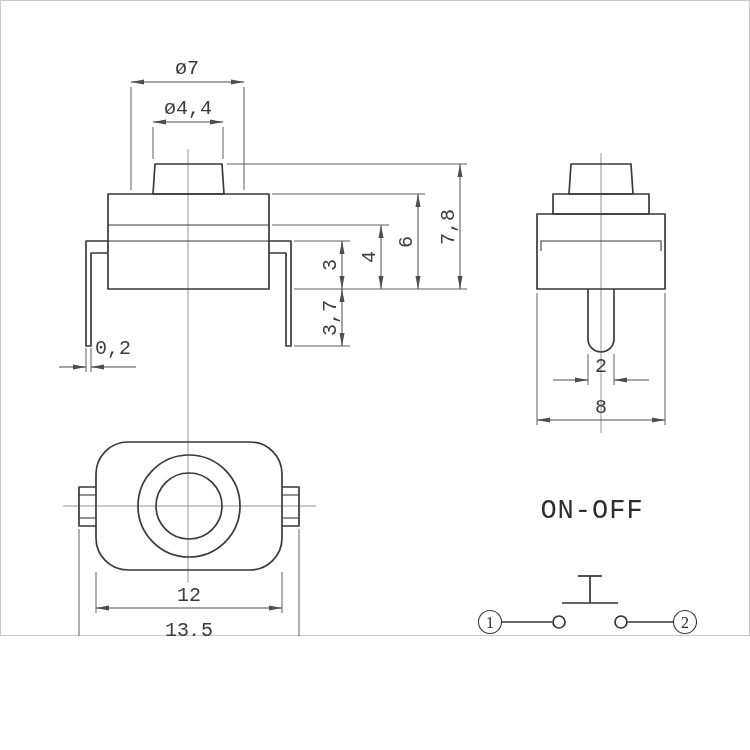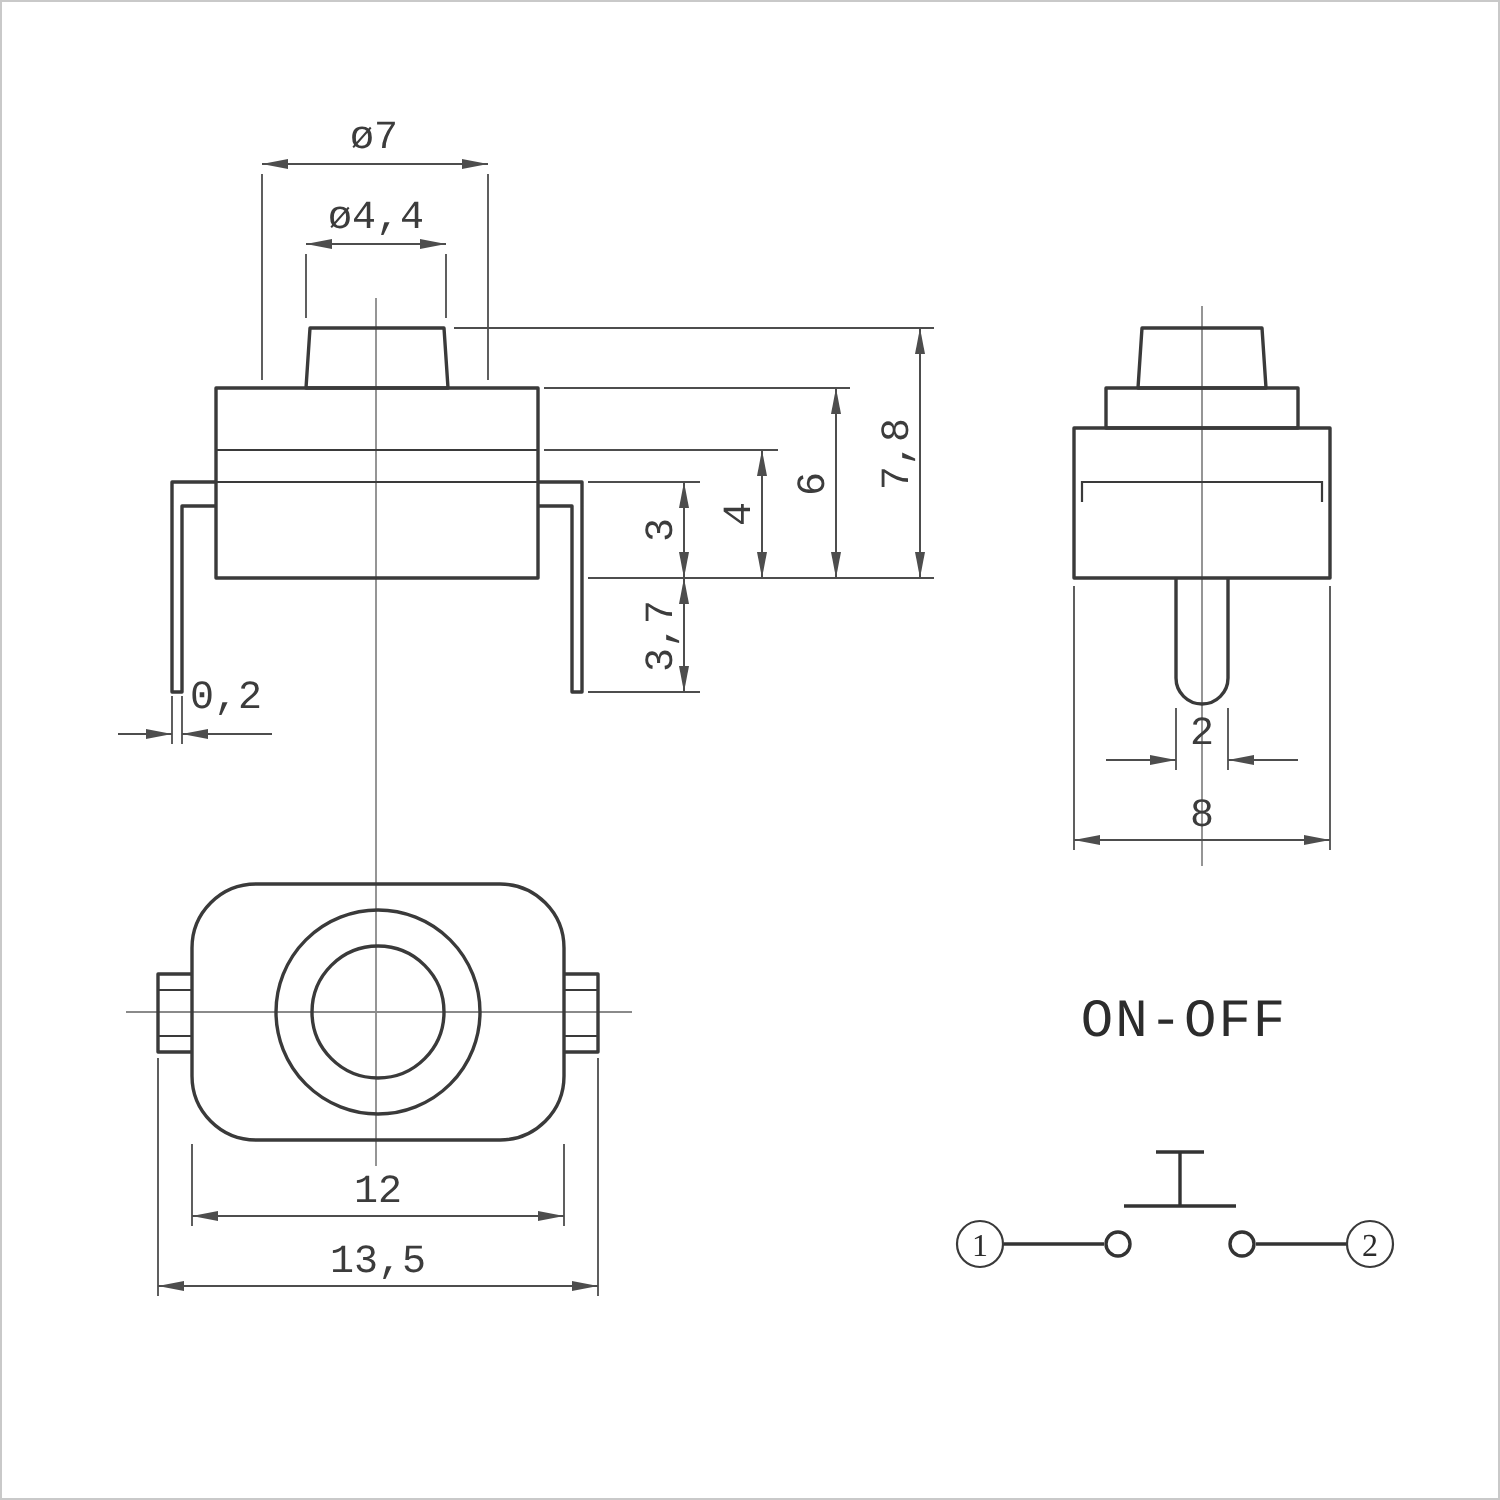--- a/index.html
+++ b/index.html
@@ -1,17 +1,17 @@
 <!DOCTYPE html>
 <html><head>
 <meta charset="utf-8">
 <style>
   html,body { margin:0; padding:0; background:#ffffff; }
   .frame {
-    position:relative; width:750px; height:750px;
+    position:relative; width:750px; height:636px;
     box-sizing:border-box; border:1px solid #c9c9c9; background:#ffffff;
     font-family:"Liberation Sans", sans-serif;
   }
   svg { position:absolute; left:0; top:0; }
   .obj  { fill:none; stroke:#3a3a3a; stroke-width:1.7; stroke-linejoin:round; }
   .thin { fill:none; stroke:#3a3a3a; stroke-width:1.1; }
   .dim  { fill:none; stroke:#4d4d4d; stroke-width:1; }
   .ext  { fill:none; stroke:#4d4d4d; stroke-width:0.9; }
   .cl   { fill:none; stroke:#8a8a8a; stroke-width:0.9; }
   .sym  { fill:none; stroke:#333333; stroke-width:1.7; }

